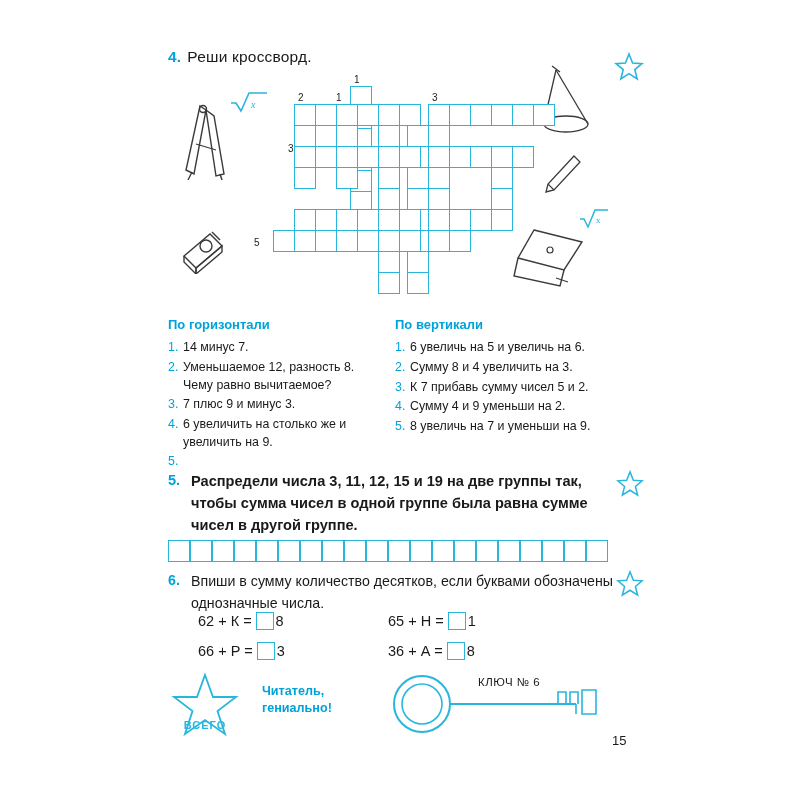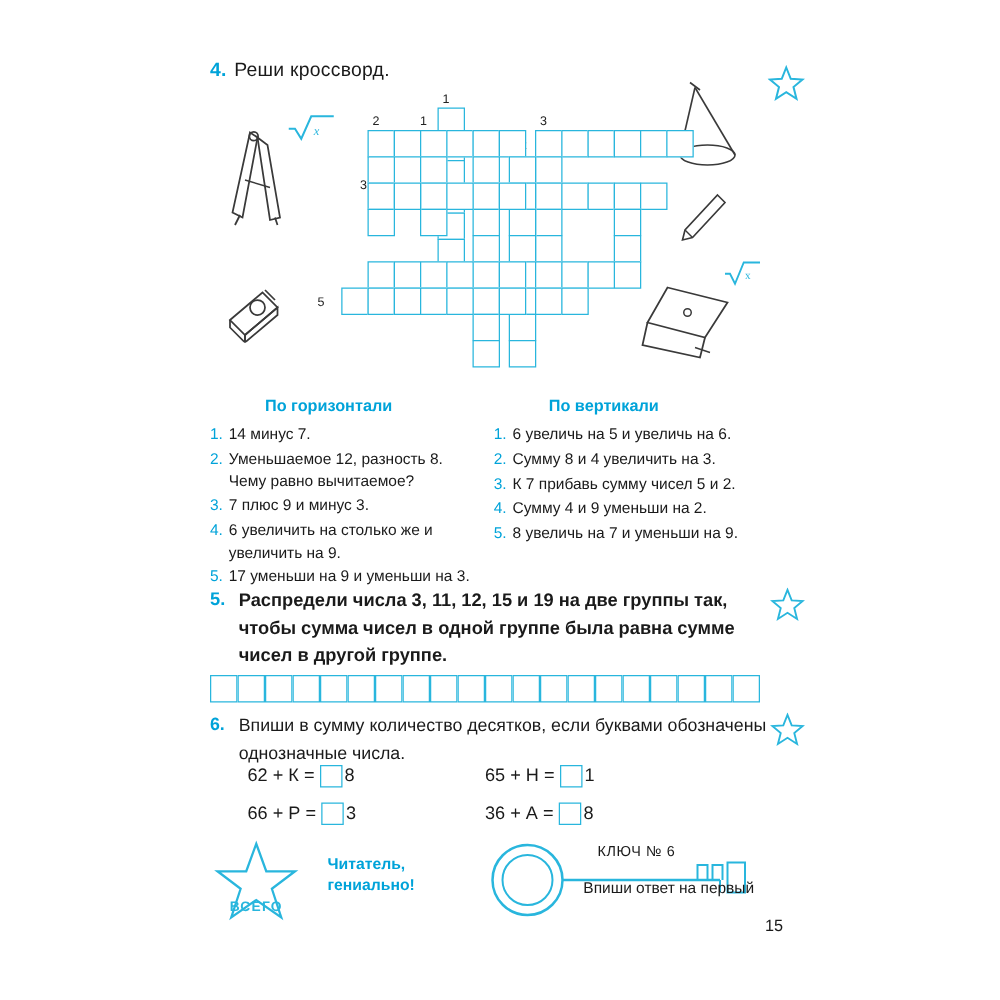--- a/index.html
+++ b/index.html
@@ -23,21 +23,21 @@
   
   #crossword{position:absolute;left:250px;top:70px;width:330px;height:230px;}
   .cell{position:absolute;width:22px;height:22px;border:1px solid #29b6dd;box-sizing:border-box;background:#fff;}
   .clue-no{position:absolute;font-size:10px;color:#222;}
 
   
   #clues{position:absolute;left:168px;top:316px;width:460px;font-size:12.4px;line-height:1.42;}
   .clue-col{position:absolute;top:0;}
   #col-h{left:0;width:215px;}
   #col-v{left:227px;width:220px;}
-  .clue-title{color:#00a3d9;font-weight:bold;font-size:13px;margin-bottom:5px;margin-left:44px;}
+  .clue-title{color:#00a3d9;font-weight:bold;font-size:13px;margin-bottom:5px;}
   .clue{margin-bottom:2px;text-indent:0;padding-left:15px;position:relative;}
   .clue .cn{position:absolute;left:0;top:0;color:#00a3d9;}
 
   
   #task5{position:absolute;left:168px;top:470px;width:440px;font-size:14.6px;line-height:1.5;}
   #task5 .body{margin-left:23px;margin-top:-21px;font-weight:bold;}
   #strip{position:absolute;left:168px;top:540px;}
   #strip .cell{position:relative;display:inline-block;vertical-align:top;width:22px;height:22px;margin:0;}
 
   
@@ -218,21 +218,21 @@
     <div class="cell" style="left:157px;top:202px;"></div>
   </div>
 
   <div id="clues">
     <div class="clue-col" id="col-h">
       <div class="clue-title">По горизонтали</div>
       <div class="clue"><span class="cn">1.</span><span>14 минус 7.</span></div>
       <div class="clue"><span class="cn">2.</span><span>Уменьшаемое 12, разность 8. Чему равно вычитаемое?</span></div>
       <div class="clue"><span class="cn">3.</span><span>7 плюс 9 и минус 3.</span></div>
       <div class="clue"><span class="cn">4.</span><span>6 увеличить на столько же и увеличить на 9.</span></div>
-      <div class="clue"><span class="cn">5.</span><span>17 уменьши на 9 и уменьши на 3.</span></div>
+      <div class="clue"><span class="cn">5.</span></div>
     </div>
     <div class="clue-col" id="col-v">
       <div class="clue-title">По вертикали</div>
       <div class="clue"><span class="cn">1.</span><span>6 увеличь на 5 и увеличь на 6.</span></div>
       <div class="clue"><span class="cn">2.</span><span>Сумму 8 и 4 увеличить на 3.</span></div>
       <div class="clue"><span class="cn">3.</span><span>К 7 прибавь сумму чисел 5 и 2.</span></div>
       <div class="clue"><span class="cn">4.</span><span>Сумму 4 и 9 уменьши на 2.</span></div>
       <div class="clue"><span class="cn">5.</span><span>8 увеличь на 7 и уменьши на 9.</span></div>
     </div>
   </div>
@@ -300,18 +300,17 @@
     <circle cx="32" cy="36" r="28" fill="none" stroke="#29b6dd" stroke-width="2"></circle>
     <circle cx="32" cy="36" r="20" fill="none" stroke="#29b6dd" stroke-width="1.6"></circle>
     <path d="M60 36 L186 36" stroke="#29b6dd" stroke-width="2"></path>
     <path d="M168 36 L168 24 L176 24 L176 36" fill="none" stroke="#29b6dd" stroke-width="1.6"></path>
     <path d="M180 36 L180 24 L188 24 L188 36" fill="none" stroke="#29b6dd" stroke-width="1.6"></path>
     <path d="M192 36 L192 22 L206 22 L206 46 L192 46 Z" fill="none" stroke="#29b6dd" stroke-width="1.6"></path>
     <path d="M186 36 L186 46" stroke="#29b6dd" stroke-width="1.6"></path>
   </svg>
   <div id="keylabel">КЛЮЧ № 6</div>
   <div id="keytext">
-    <div>Впиши ответ на первый</div>
   </div>
 
   <div id="pageno">15</div>
 
 </div>
 
 </body></html>

